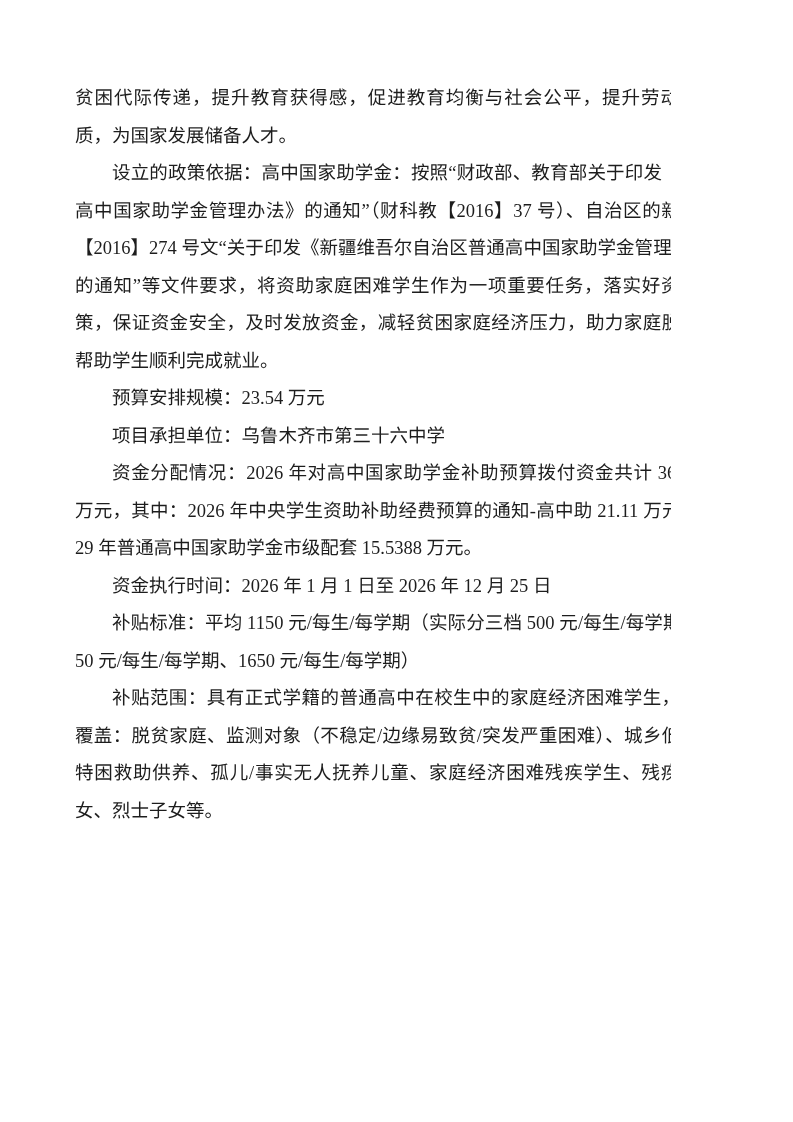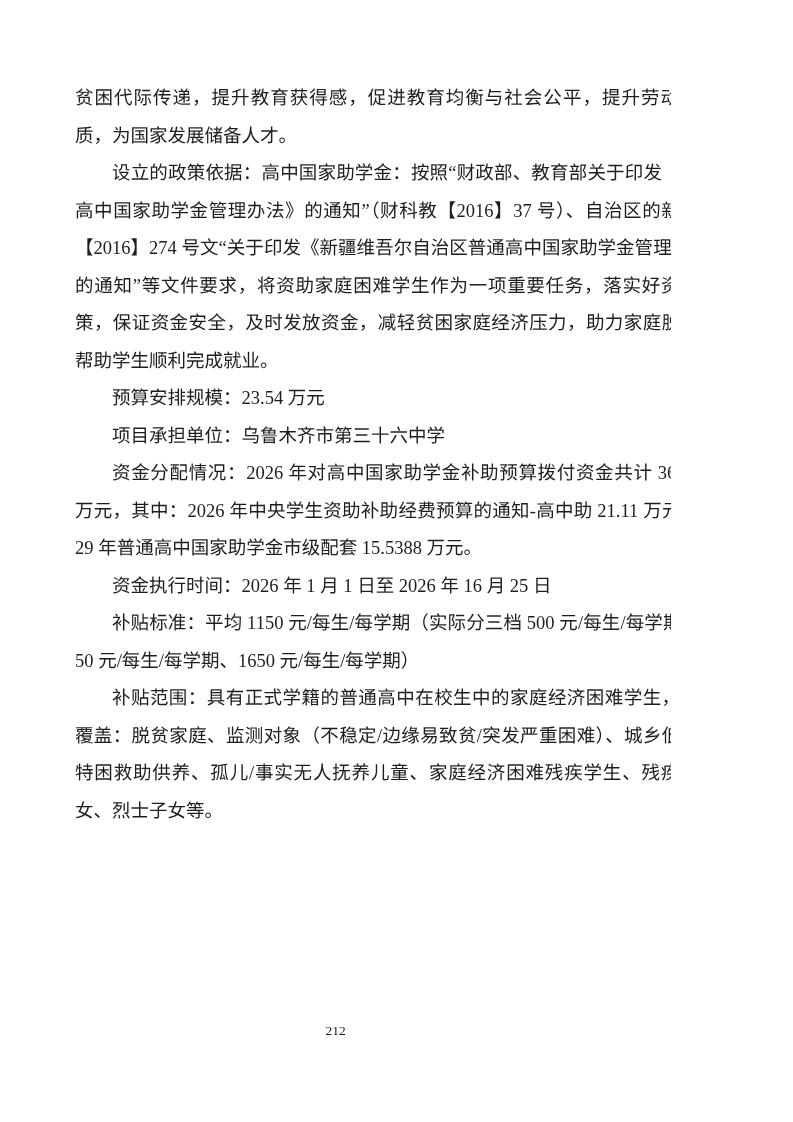--- a/index.html
+++ b/index.html
@@ -50,21 +50,18 @@
 </head>
 <body>
 
 <div class="page">
   <main class="content">
     <p class="para">贫困代际传递，提升教育获得感，促进教育均衡与社会公平，提升劳动力素质，为国家发展储备人才。</p>
     <p class="para indent">设立的政策依据：高中国家助学金：按照“财政部、教育部关于印发《普通高中国家助学金管理办法》的通知”（财科教【2016】37 号）、自治区的新财教【2016】274 号文“关于印发《新疆维吾尔自治区普通高中国家助学金管理办法》的通知”等文件要求，将资助家庭困难学生作为一项重要任务，落实好资助政策，保证资金安全，及时发放资金，减轻贫困家庭经济压力，助力家庭脱贫，帮助学生顺利完成就业。</p>
     <p class="para indent">预算安排规模：23.54 万元</p>
     <p class="para indent">项目承担单位：乌鲁木齐市第三十六中学</p>
     <p class="para indent">资金分配情况：2026 年对高中国家助学金补助预算拨付资金共计 36.6488 万元，其中：2026 年中央学生资助补助经费预算的通知-高中助 21.11 万元，2029 年普通高中国家助学金市级配套 15.5388 万元。</p>
-    <p class="para indent">资金执行时间：2026 年 1 月 1 日至 2026 年 16 月 25 日</p>
+    <p class="para indent">资金执行时间：2026 年 1 月 1 日至 2026 年 12 月 25 日</p>
     <p class="para indent">补贴标准：平均 1150 元/每生/每学期（实际分三档 500 元/每生/每学期、1150 元/每生/每学期、1650 元/每生/每学期）</p>
     <p class="para indent">补贴范围：具有正式学籍的普通高中在校生中的家庭经济困难学生，重点覆盖：脱贫家庭、监测对象（不稳定/边缘易致贫/突发严重困难）、城乡低保、特困救助供养、孤儿/事实无人抚养儿童、家庭经济困难残疾学生、残疾人子女、烈士子女等。</p>
   </main>
 
-  <footer class="footer">
-    <span>212</span>
-  </footer>
 </div>
 
 </body></html>

